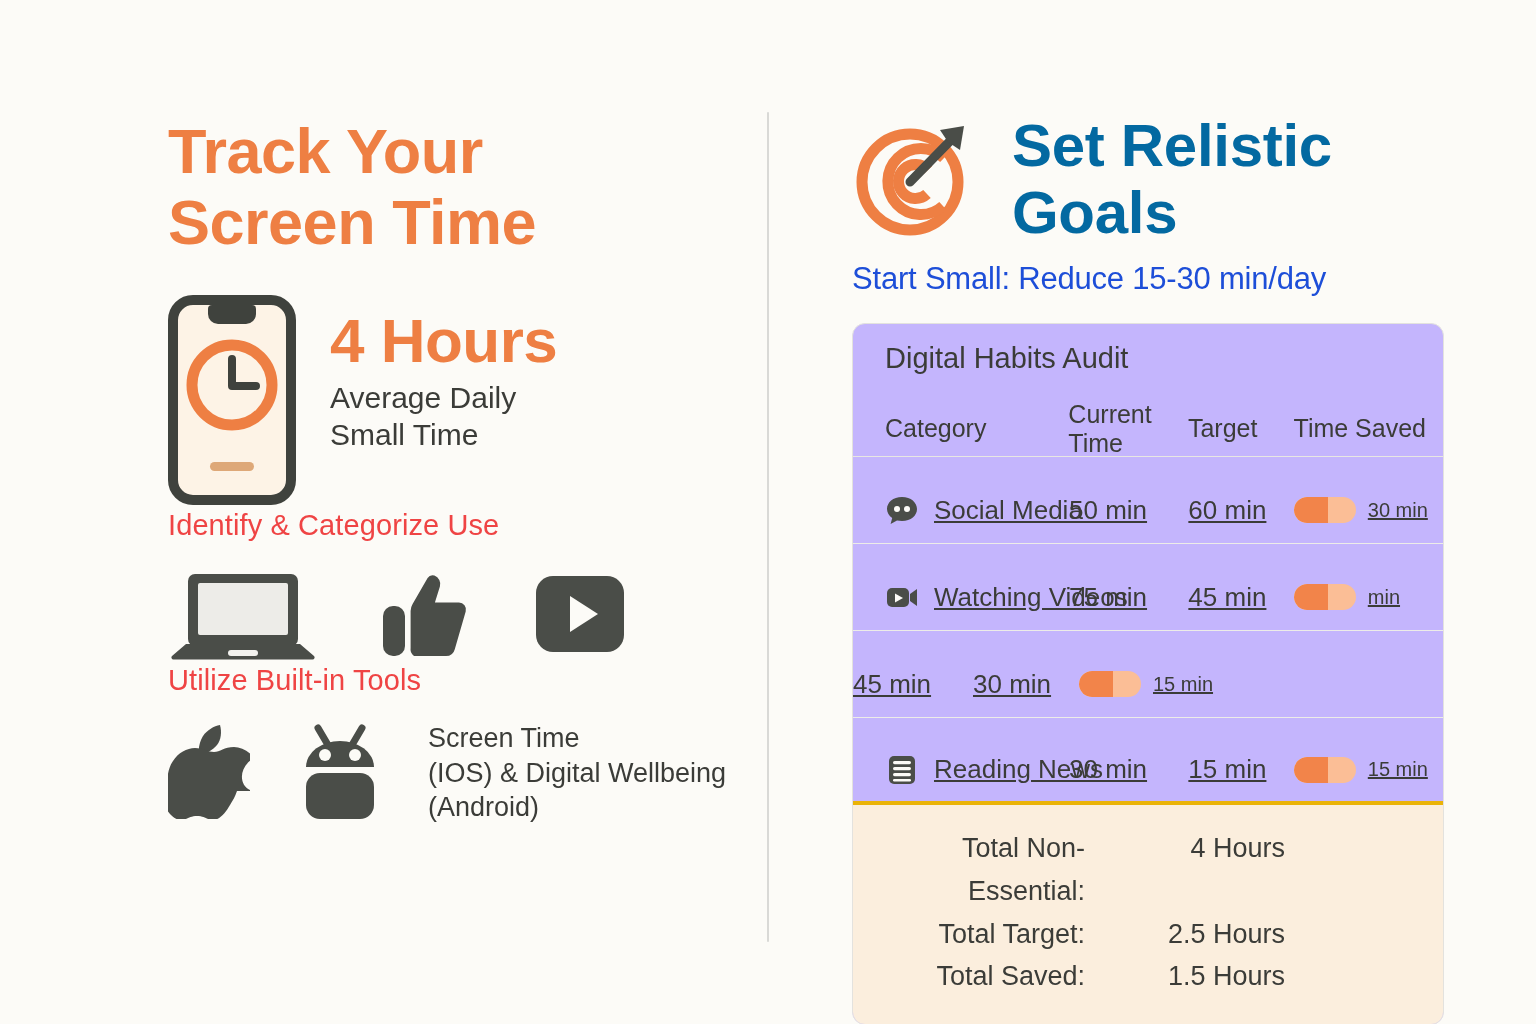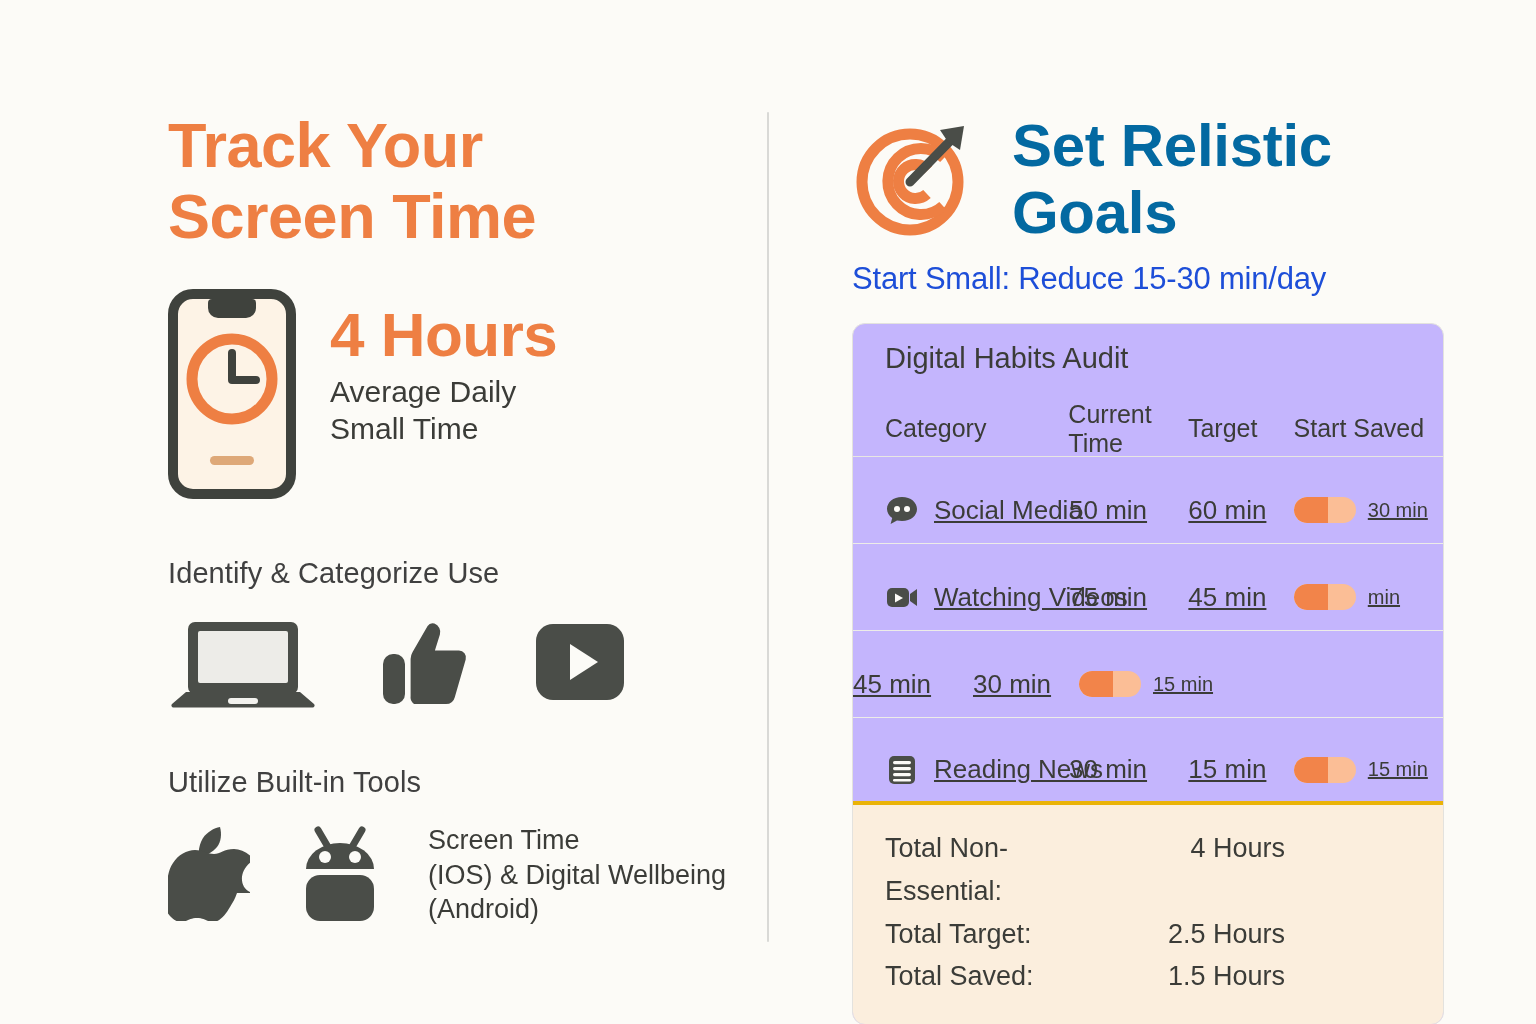--- a/index.html
+++ b/index.html
@@ -31,21 +31,21 @@
     width: 2px;
     height: 830px;
     background: #D9D9D6;
     border-radius: 1px;
   }
 
   
   .left-col {
     position: absolute;
     left: 168px;
-    top: 102px;
+    top: 108px;
     width: 560px;
     height: 830px;
   }
 
   .main-title {
     font-size: 63px;
     font-weight: bold;
     line-height: 1.12;
     color: #EE7F43;
     letter-spacing: -0.5px;
@@ -81,22 +81,21 @@
   .hero-caption {
     font-size: 30px;
     color: #3B3C38;
     line-height: 1.22;
     margin-top: 8px;
     white-space: pre-line;
   }
 
   .section-head {
     font-size: 29px;
-    color: #404040;
-    margin-top: 54px;
+    color: #ef4444;
     letter-spacing: 0.1px;
   }
 
   .icon-row {
     display: flex;
     align-items: center;
     margin-top: 26px;
   }
   .icon-row .slot { flex: 0 0 auto; }
   .icon-row .slot + .slot { margin-left: 62px; }
@@ -225,21 +224,21 @@
   .totals {
     background: #FBEEDD;
     padding: 22px 0 26px 0;
   }
   .totals .line {
     display: flex;
     font-size: 27px;
     color: #3B3C38;
     line-height: 1.58;
   }
-  .totals .lab { width: 232px; padding-left: 32px; box-sizing: border-box; }
+  .totals .lab { width: 232px; padding-left: 16px; box-sizing: border-box; text-align: right; }
   .totals .val { width: 200px; text-align: right; }
 </style>
 </head>
 <body>
 
 <div class="canvas">
 
   <div class="divider"></div>
 
   <div class="left-col">
@@ -336,21 +335,21 @@
     <div class="card">
 
       <div class="card-title">Digital Habits Audit</div>
 
       <div class="table">
 
         <div class="trow header">
           <div class="c-cat">Category</div>
           <div class="c-current">Current Time</div>
           <div class="c-target">Target</div>
-          <div class="c-saved">Start Saved</div>
+          <div class="c-saved">Time Saved</div>
         </div>
 
         <div class="trow body">
           <div class="c-cat">
             <span class="row-icon">
               <svg width="34" height="34" viewBox="0 0 34 34">
                 <path d="M17 4 C8 4 2 9.5 2 16 c0 3.6 2 6.8 5.2 9 L5.6 31 L12 27.6 c1.6 .3 3.3 .5 5 .5 c9 0 15 -5.5 15 -12 S26 4 17 4 z" fill="#4A4D48"></path>
                 <circle cx="12" cy="16" r="3" fill="#FCFBF7"></circle>
                 <circle cx="22" cy="16" r="3" fill="#FCFBF7"></circle>
               </svg>

